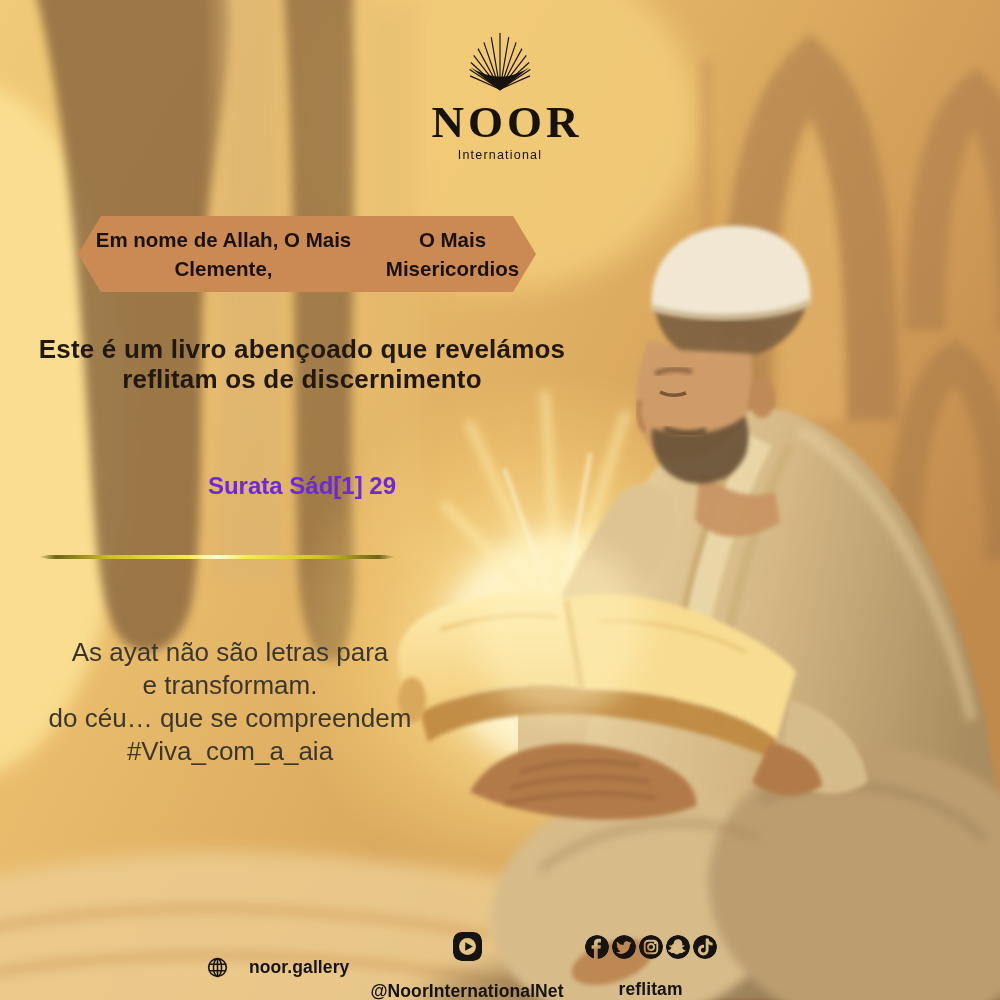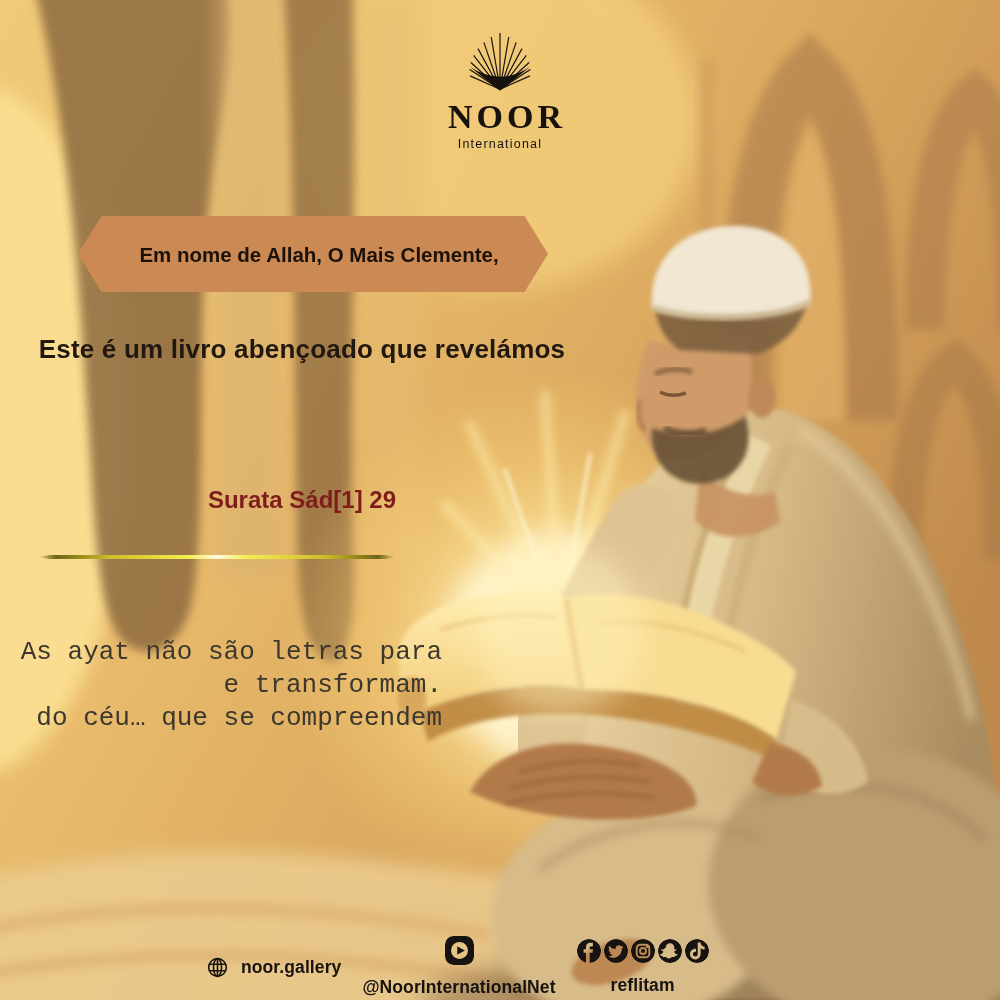--- a/index.html
+++ b/index.html
@@ -12,72 +12,71 @@
 
   
   .logo{
     position:absolute;left:0;top:22px;width:100%;
     display:flex;flex-direction:column;align-items:center;
     color:#17120d;
   }
   .logo .fan{width:78px;height:72px;}
   .logo .brand-title{
     font-family:"Liberation Serif","DejaVu Serif",serif;
-    font-size:34px;font-weight:600;letter-spacing:4px;line-height:1;
+    font-size:45px;font-weight:600;letter-spacing:4px;line-height:1;
     margin-top:6px;text-indent:4px;margin-left:10px;
   }
   .logo .brand-sub{
     font-size:12.5px;font-weight:400;letter-spacing:1.2px;margin-top:3px;
   }
 
   
   .banner{
     position:absolute;left:78px;top:216px;width:458px;height:76px;
     background:#cb8a54;
     clip-path:polygon(0 50%,5% 0,95% 0,100% 50%,95% 100%,5% 100%);
     display:flex;flex-direction:row;align-items:center;justify-content:center;
     filter:drop-shadow(0 12px 12px rgba(92,62,26,.5));
     color:#1a1109;font-weight:700;font-size:20.5px;line-height:29px;
     text-align:center;
-    padding-left:12px;
   }
 
   
   .verse{
     position:absolute;left:28px;top:334px;width:548px;
     text-align:center;color:#211810;
     font-size:26px;font-weight:700;line-height:30px;letter-spacing:.2px;
   }
   .reference{
-    position:absolute;left:28px;top:486px;width:548px;
-    text-align:center;color:#7f1d1d;font-size:24px;font-weight:700;
+    position:absolute;left:28px;top:472px;width:548px;
+    text-align:center;color:#6d28d9;font-size:24px;font-weight:700;
   }
   .divider{
     position:absolute;left:38px;top:555px;width:358px;height:4px;
     background:linear-gradient(90deg,
       rgba(70,62,12,0) 0%,#6e6418 5%,#cdbd2a 20%,#f4ec52 42%,
       #fffbdf 50%,#f4ec52 58%,#cdbd2a 80%,#6e6418 95%,rgba(70,62,12,0) 100%);
     clip-path:polygon(0 50%,3% 0,97% 0,100% 50%,97% 100%,3% 100%);
   }
 
   
   .message{
     position:absolute;left:18px;top:636px;width:424px;
-    text-align:right;color:#3c372e;
-    font-size:26px;font-weight:400;line-height:33px;font-family:Liberation Mono, monospace;
+    text-align:center;color:#3c372e;
+    font-size:26px;font-weight:400;line-height:33px;
   }
 
   
   .footer{
     position:absolute;left:0;top:944px;width:1000px;height:46px;
     display:flex;align-items:center;justify-content:flex-start;
     padding-left:206px;box-sizing:border-box;
     color:#171310;font-weight:700;font-size:17.5px;letter-spacing:.1px;
   }
-  .footer .grp{display:flex;align-items:center;gap:12px;}
+  .footer .grp{display:flex;align-items:center;gap:20px;}
   .footer .grp + .grp{margin-left:21px;flex-direction:column;}
   .footer svg{display:block;}
   .socials{display:flex;align-items:center;gap:3px;}
 </style>
 </head>
 <body>
 
 <div class="canvas">
 
   <svg class="scene" viewBox="0 0 1000 1000" aria-hidden="true">
@@ -237,32 +236,35 @@
           <line x1="50" y1="86" x2="11.6" y2="68.9"></line>
       </g>
       <path d="M50,88 L12,58 Q50,82 88,58 Z" fill="#17120d"></path>
     </svg>
     <div class="brand-title">NOOR</div>
     <div class="brand-sub">International</div>
   </div>
 
   <div class="banner">
     <span>Em nome de Allah, O Mais Clemente,</span>
+    <span>O Mais Misericordios</span>
   </div>
 
   <div class="verse">
     <div>Este é um livro abençoado que revelámos</div>
+    <div>reflitam os de discernimento</div>
   </div>
   <div class="reference">Surata Sád[1] 29</div>
   <div class="divider"></div>
 
   <div class="message">
     <div>As ayat não são letras para</div>
     <div>e transformam.</div>
     <div>do céu… que se compreendem</div>
+    <div>#Viva_com_a_aia</div>
   </div>
 
   <div class="footer">
 
     <div class="grp">
       <svg width="23" height="23" viewBox="0 0 24 24" aria-hidden="true">
         <g stroke="#171310" stroke-width="1.7" fill="none">
           <circle cx="12" cy="12" r="9.2"></circle>
           <ellipse cx="12" cy="12" rx="4.2" ry="9.2"></ellipse>
           <path d="M3.2,8.6 H20.8 M3.2,15.4 H20.8 M12,2.8 V21.2"></path>

